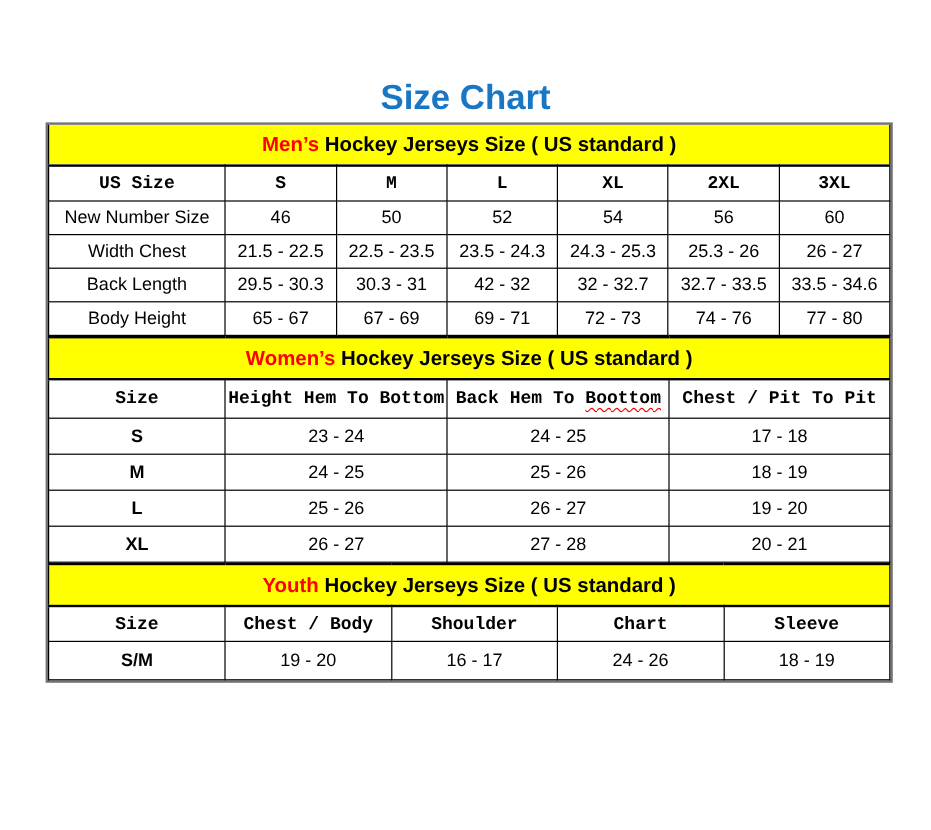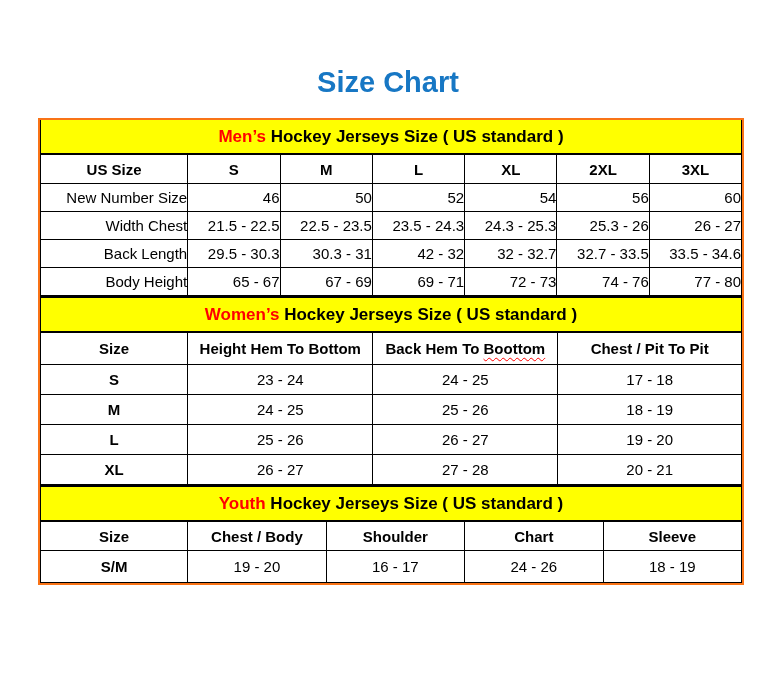--- a/index.html
+++ b/index.html
@@ -20,23 +20,23 @@
     width: 776px;
     text-align: center;
     font-size: 29px;
     font-weight: bold;
     color: #1777C4;
     letter-spacing: 0px;
   }
   .chart-wrap {
     position: absolute;
     left: 38px;
-    top: 118px;
+    top: 102px;
     width: 702px;
-    border: 2px solid #f97316;
+    border: 2px solid #737373;
     background: #ffffff;
   }
   table {
     width: 100%;
     border-collapse: collapse;
     table-layout: fixed;
   }
   th, td {
     border: 1px solid #000000;
     text-align: center;
@@ -51,24 +51,24 @@
     background: #FFFF00;
     border-top: 2px solid #000000;
     border-bottom: 2px solid #000000;
     font-weight: bold;
     font-size: 17px;
     height: 33px;
   }
   .banner-first td { border-top: none; }
   .banner .hl { color: #FF0000; }
   
-  .cols th { font-weight: bold; height: 28px; }
+  .cols th { font-weight: bold; height: 28px; font-family: Liberation Mono, monospace; }
   .cols-w th { height: 31px; }
   
-  .t-mens tr.data td, .t-mens tr.data th { height: 27px; text-align: right; }
+  .t-mens tr.data td, .t-mens tr.data th { height: 27px; }
   .t-womens tr.data td, .t-womens tr.data th { height: 29px; }
   .t-youth tr.data td, .t-youth tr.data th { height: 31px; }
   .row-label-plain { font-weight: normal; }
   .row-label-bold { font-weight: bold; }
   .typo {
     text-decoration-line: underline;
     text-decoration-style: wavy;
     text-decoration-color: #FF0000;
     text-decoration-thickness: 1px;
     text-underline-offset: 3px;

